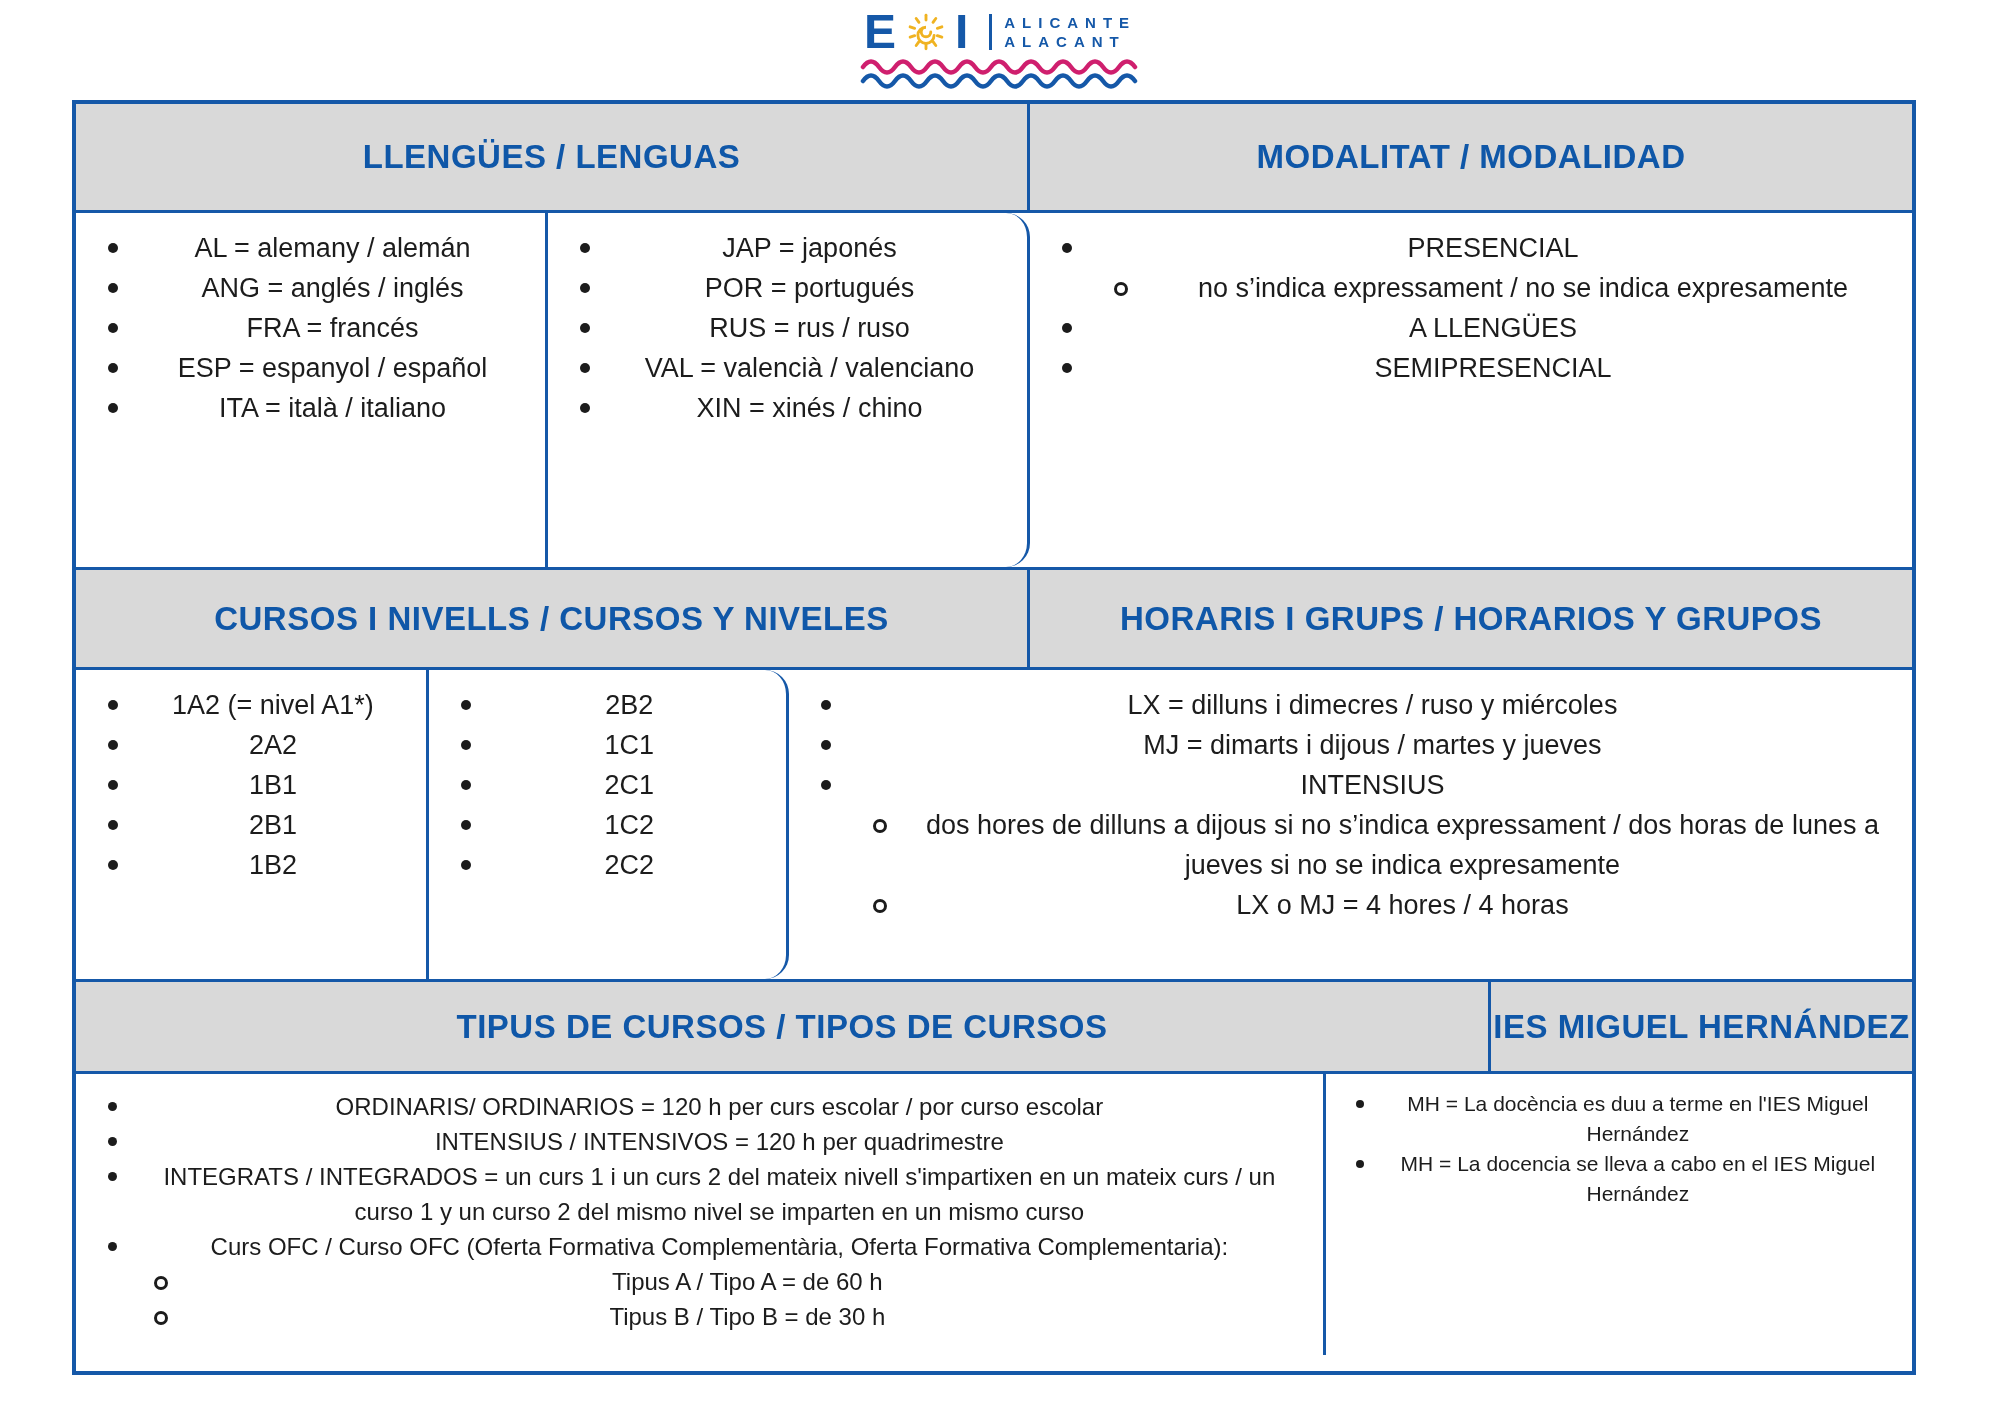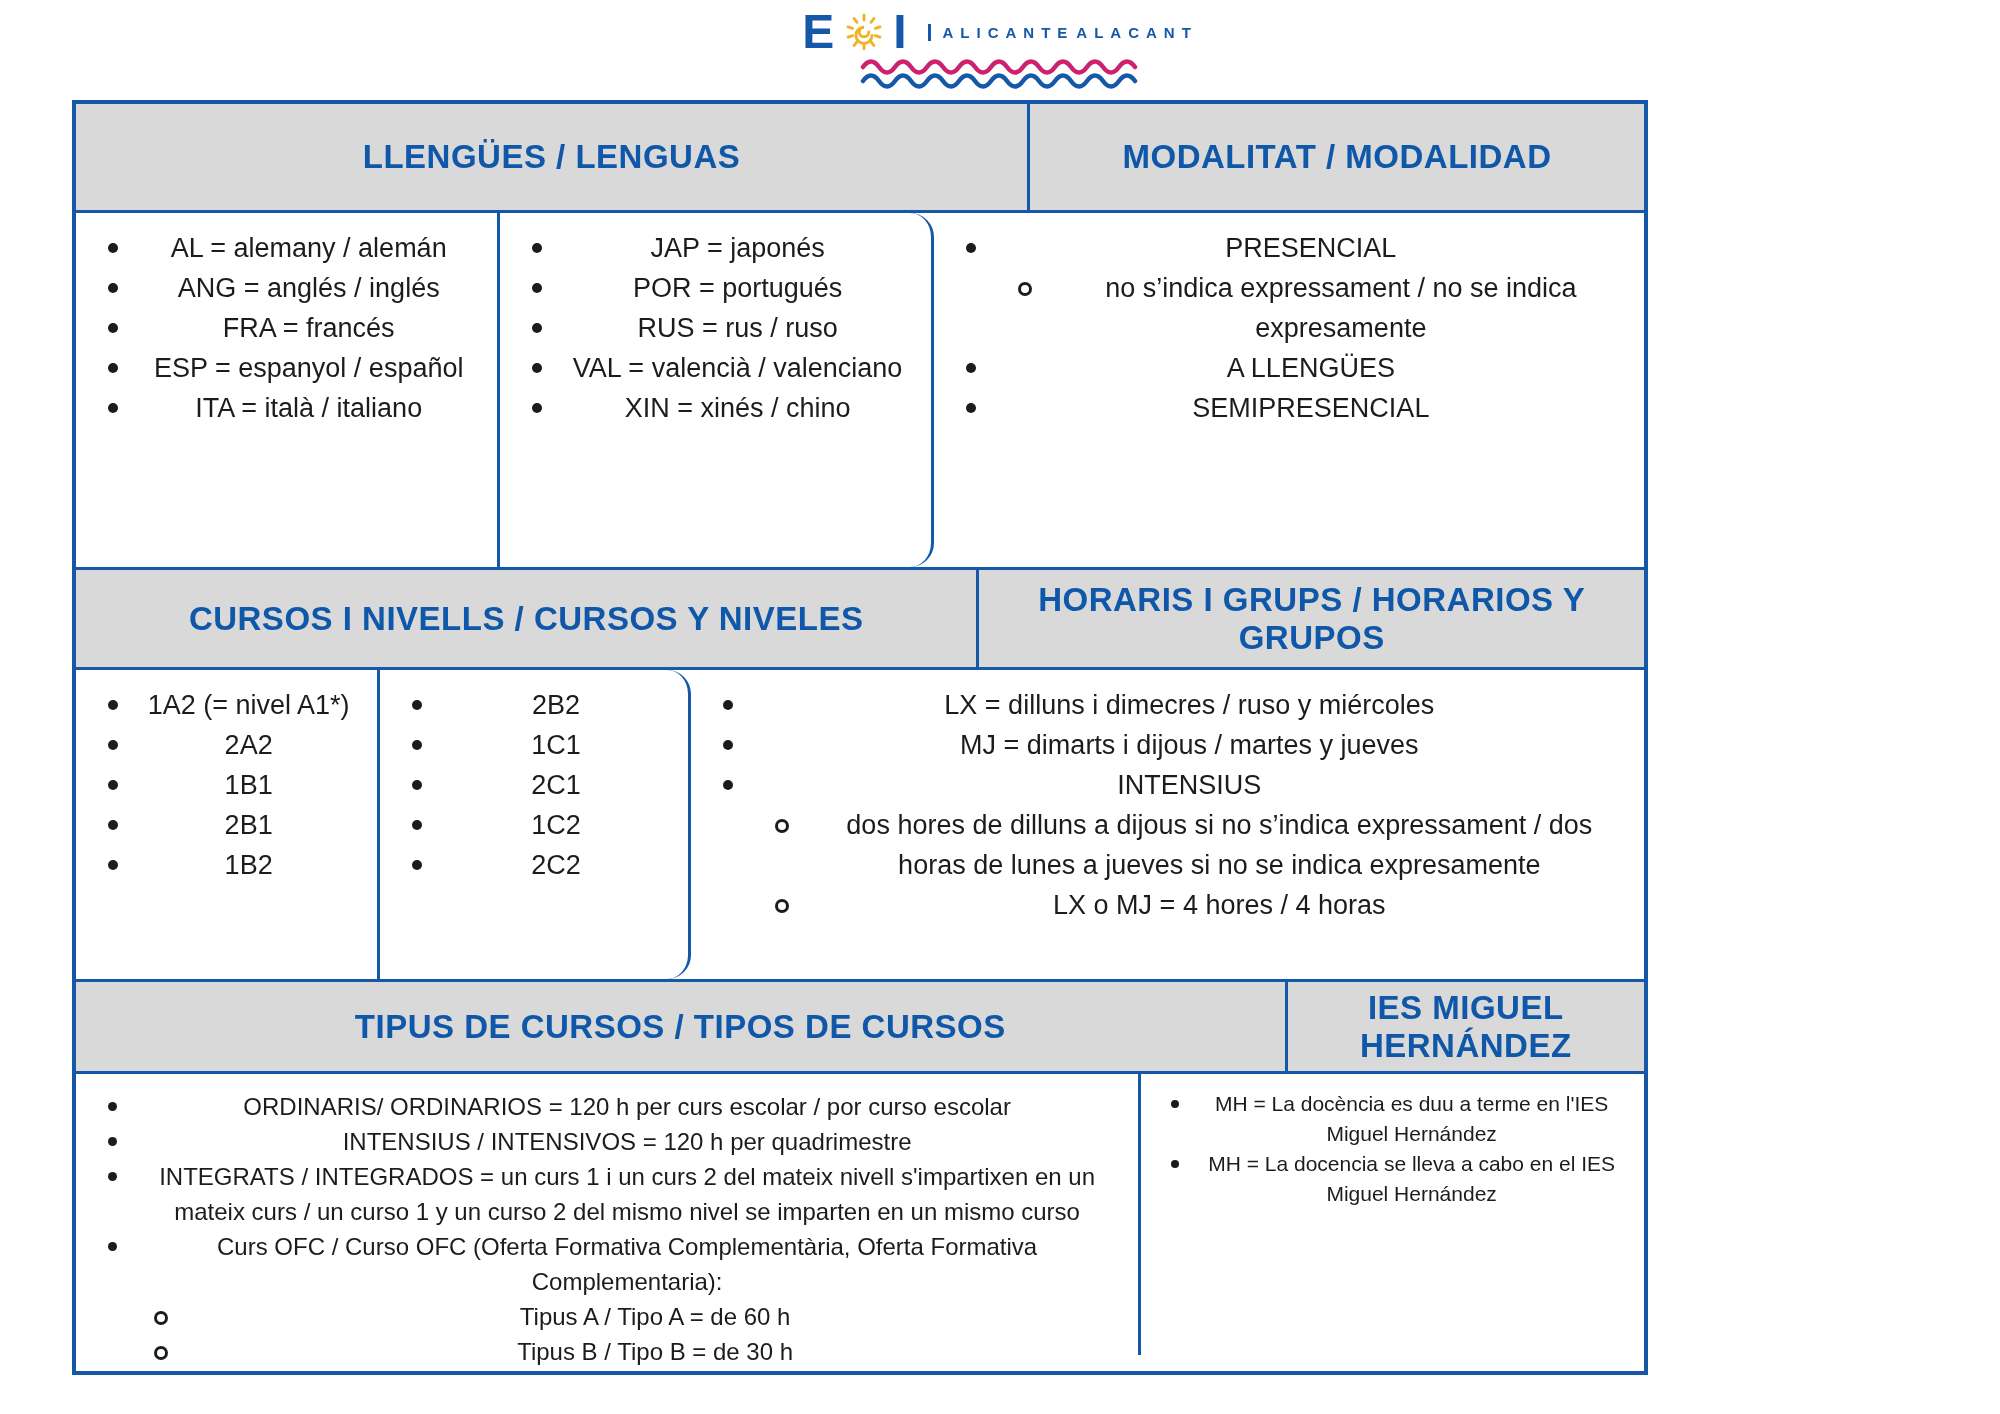--- a/index.html
+++ b/index.html
@@ -5,27 +5,27 @@
   html,body { margin:0; padding:0; background:#ffffff; }
   .page {
     position:relative; width:2000px; height:1414px; background:#ffffff;
     font-family:"Liberation Sans", sans-serif; color:#1c1c1c; overflow:hidden;
   }
 
   
   .logo { position:absolute; top:8px; left:0; right:0; display:flex; flex-direction:column; align-items:center; }
   .logo-row { display:flex; align-items:center; gap:8px; }
   .logo-letter { font-size:48px; font-weight:bold; color:#1558a8; line-height:1; letter-spacing:1px; }
-  .logo-citytext { display:flex; flex-direction:row; border-left:3px solid #1558a8; padding-left:12px; margin-left:12px; gap:2px; }
+  .logo-citytext { display:flex; flex-direction:column; border-left:3px solid #1558a8; padding-left:12px; margin-left:12px; gap:2px; }
   .logo-citytext span { font-size:15px; letter-spacing:7px; color:#1558a8; font-weight:bold; white-space:nowrap; }
   .waves { margin-top:2px; }
 
   
   .table {
-    position:absolute; left:72px; top:100px; width:1576px; height:1275px;
+    position:absolute; left:72px; top:100px; width:1844px; height:1275px;
     border:4px solid #1558a8; box-sizing:border-box; background:#fff;
   }
   .band { display:flex; box-sizing:border-box; align-items:stretch; }
   .band + .band { border-top:3px solid #1558a8; }
   .b1{height:106px} .b2{height:357px} .b3{height:100px} .b4{height:312px} .b5{height:92px} .b6{height:284px}
 
   .hband { background:#d9d9d9; }
   .hcell {
     display:flex; align-items:center; justify-content:center;
     font-weight:bold; font-size:33px; color:#0f57a8; box-sizing:border-box;

